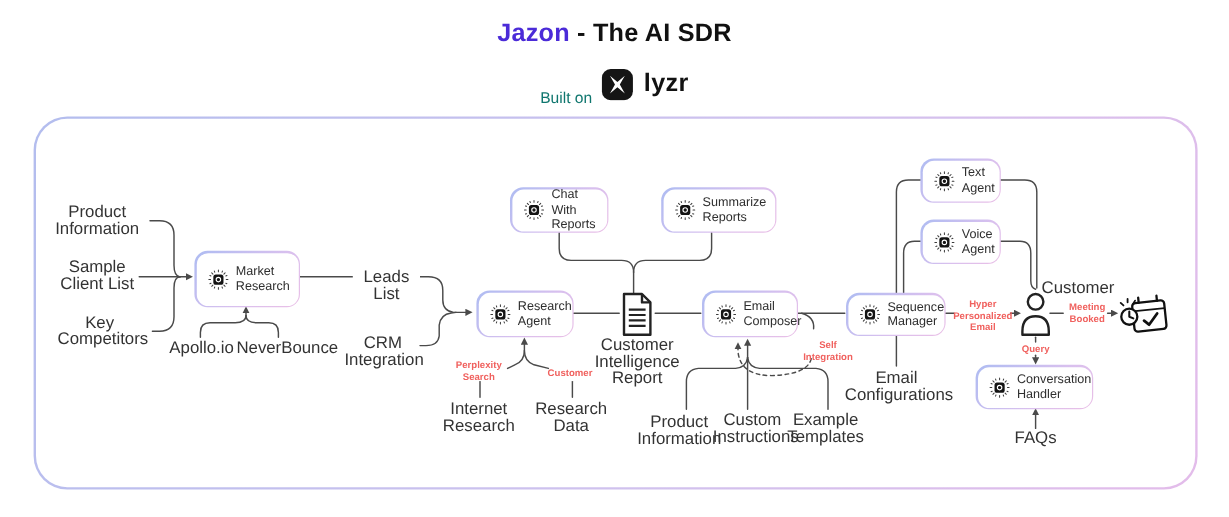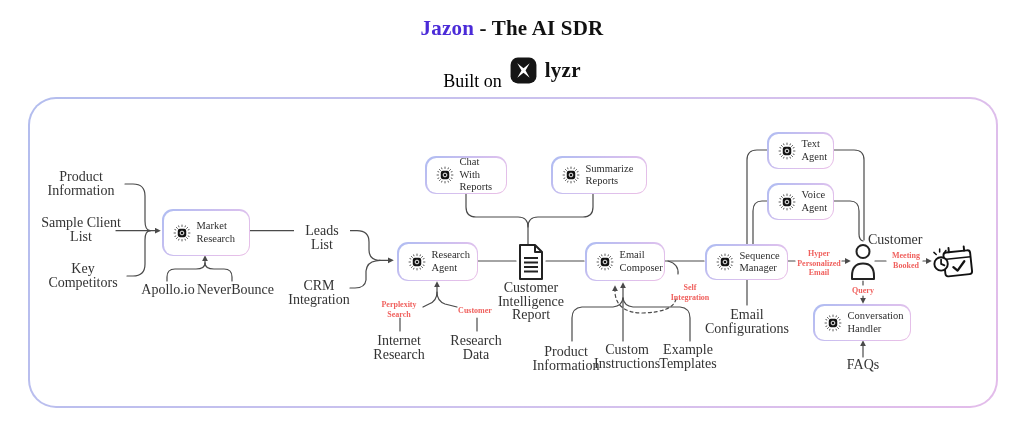--- a/index.html
+++ b/index.html
@@ -1,25 +1,25 @@
 <!DOCTYPE html>
 <html><head>
 <meta charset="utf-8">
 <style>
   * { margin:0; padding:0; box-sizing:border-box; }
   body { background:#fff; font-family:"Liberation Sans", sans-serif; }
-  .page { position:relative; width:1024px; height:431px; background:#fff; overflow:hidden;font-family:Liberation Serif, serif; }
+  .page { position:relative; width:1024px; height:431px; background:#fff; overflow:hidden; }
 
   
   .title { position:absolute; left:0; right:0; top:16px; text-align:center;
            font-size:21px; font-weight:700; color:#111; letter-spacing:.2px; }
   .title .brand { color:#4b2bd8; }
   .builton { position:absolute; left:0; right:0; top:54px; height:32px;
              display:flex; align-items:center; justify-content:center; gap:8px; }
-  .builton .bo-text { font-size:18px; color:#000000;margin-top:23px; }
+  .builton .bo-text { font-size:13px; color:#0f766e;margin-top:23px; }
   .builton .wordmark { font-size:21px; font-weight:600; color:#121212; letter-spacing:.3px; }
   .logo-badge { width:27px; height:27px; display:block; }
 
   
   .panel { position:absolute; left:28px; top:97px; width:970px; height:311px;
            border-radius:28px; background:linear-gradient(115deg,#b3bdee 0%,#cfc2ee 55%,#e3bcea 100%); z-index:0; }
   .panel::after { content:""; position:absolute; inset:1.6px; background:#fff; border-radius:26px; }
 
   svg.wires { position:absolute; left:0; top:0; width:1024px; height:431px; z-index:1; }
 

